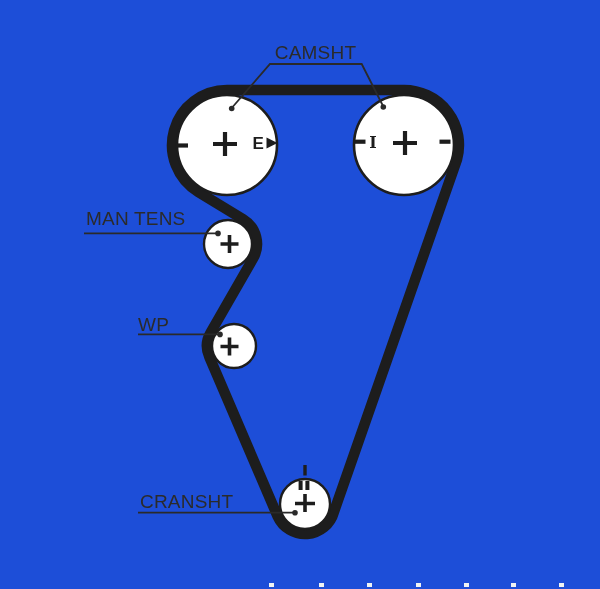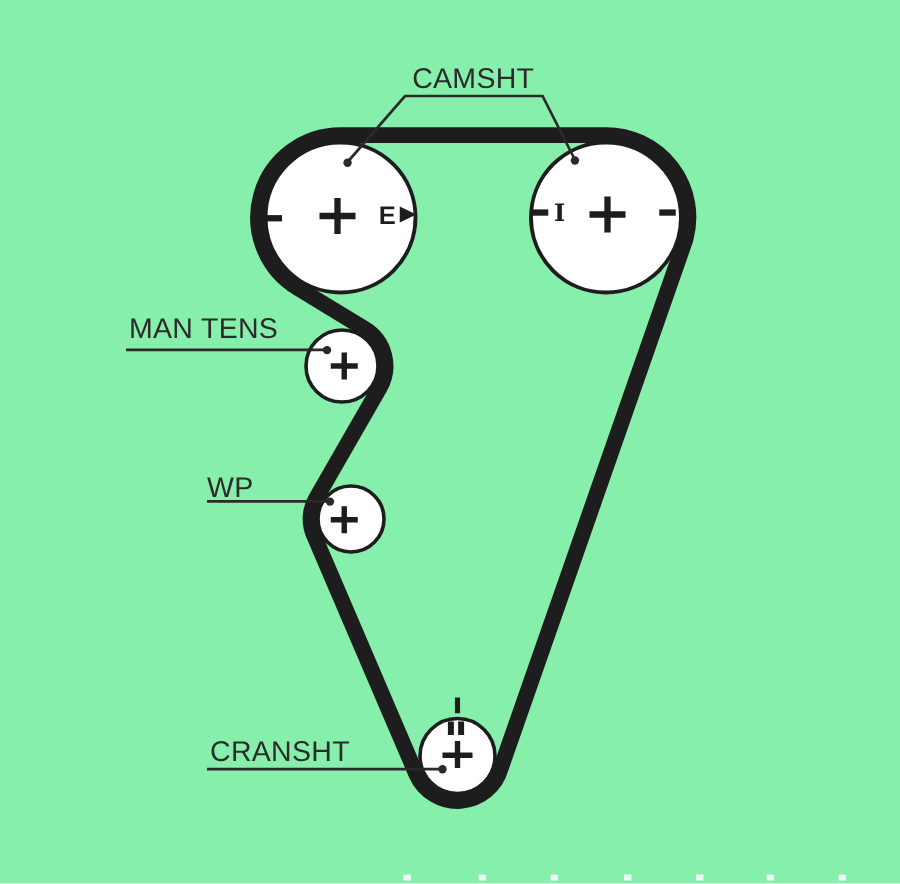--- a/index.html
+++ b/index.html
@@ -4,21 +4,21 @@
 <style>
   html, body {
     margin: 0;
     padding: 0;
     background: #ffffff;
   }
   .stage {
     position: relative;
     width: 600px;
     height: 589px;
-    background: #86efac;
+    background: #1d4ed8;
     overflow: hidden;
   }
   svg { display: block; }
   .belt {
     fill: none;
     stroke: #1d1d1d;
     stroke-width: 10.5;
     stroke-linejoin: round;
   }
   .pulley {

